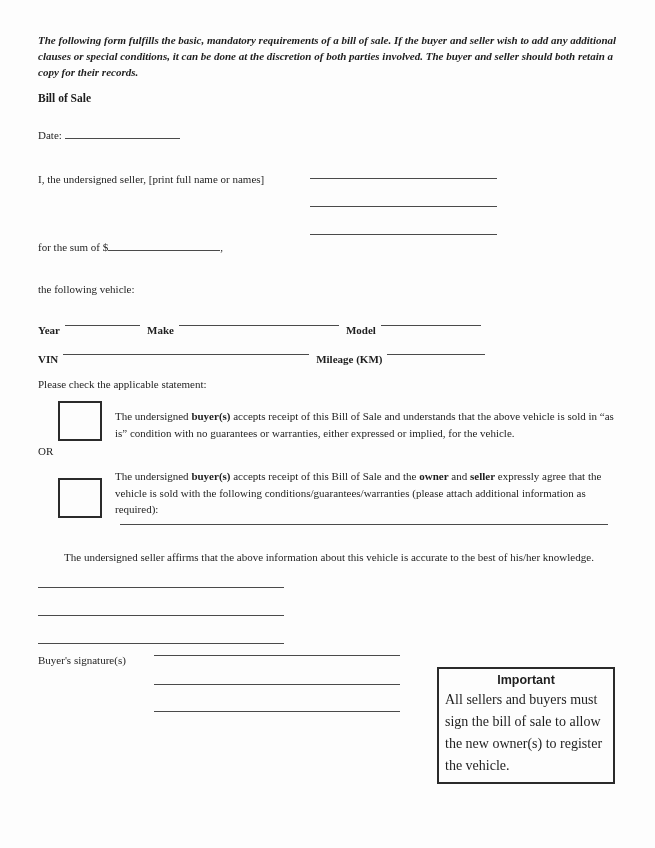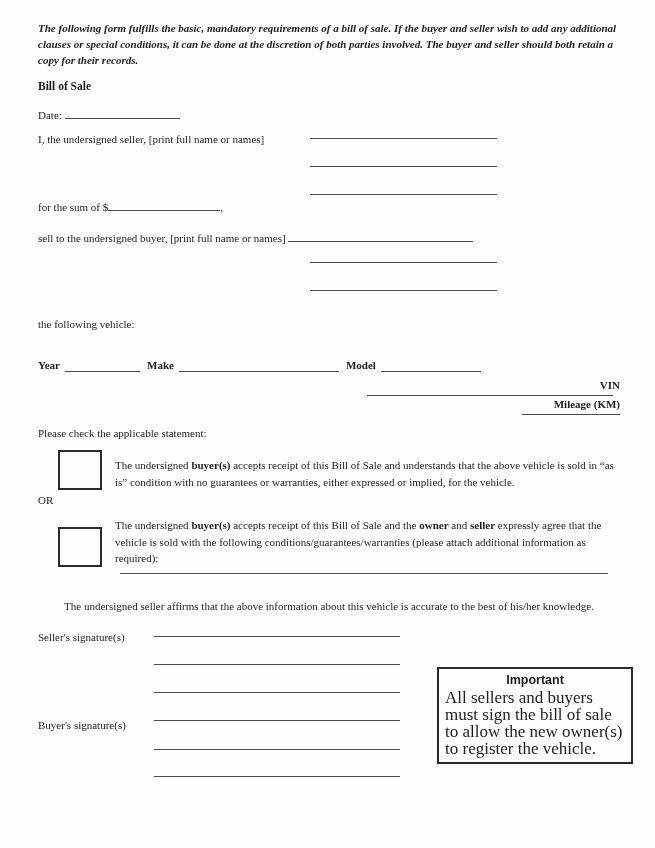--- a/index.html
+++ b/index.html
@@ -7,56 +7,56 @@
   .page {
     position:relative;
     width:655px; height:848px;
     margin:0 auto;
     background:#fdfdfd;
     font-family:"Liberation Serif","DejaVu Serif",serif;
     font-size:11px;
     color:#1e1e1e;
     overflow:hidden;
   }
-  .content { padding:20px 35px 0 38px; }
+  .content { padding:32px 35px 0 38px; }
 
   .intro {
     font-weight:bold; font-style:italic;
     line-height:16px; max-width:585px;
   }
   .doc-title { margin-top:10px; font-size:11.5px; font-weight:bold; line-height:16px; }
 
   .fill-line { display:inline-block; border-bottom:1px solid #4a4a4a; height:12px; vertical-align:baseline; }
   .rule { border-bottom:1px solid #4a4a4a; }
 
-  .date-row { margin-top:13px; line-height:16px; }
+  .date-row { margin-top:21px; line-height:16px; }
   .date-row .fill-line { width:115px; }
 
-  .seller-row { margin-top:8px; display:flex;gap:28px; }
+  .seller-row { margin-top:28px; display:flex;gap:28px; }
   .seller-row .prompt { line-height:16px; }
   .lines-col { margin-left:auto; width:187px; margin-right:123px; }
   .lines-col .rule:nth-child(1) { height:8px; }
   .lines-col .rule:nth-child(2) { height:28px; }
   .lines-col .rule:nth-child(3) { height:28px; }
 
   .sum-row { margin-top:4px; line-height:17px; }
   .sum-row .fill-line { width:112px; }
 
   .buyer-row { margin-top:14px; line-height:16px; }
   .buyer-row .fill-line { width:185px; }
   .buyer-extra { margin-left:272px; width:187px; }
   .buyer-extra .rule:nth-child(1) { height:17px; }
   .buyer-extra .rule:nth-child(2) { height:28px; }
 
   .vehicle-intro { margin-top:25px; line-height:16px; }
 
-  .field-row { display:flex; align-items:flex-end; line-height:15px; }
+  .field-row { display:flex; line-height:15px; }
   .field-row .lbl { font-weight:bold; }
   .year-row { margin-top:26px; }
-  .vin-row  { margin-top:5px;flex-direction:column; }
+  .vin-row  { margin-top:14px; }
   .hline { border-bottom:1px solid #4a4a4a; height:3px; margin:0 7px 1px 5px; }
   .year-line { width:75px; }
   .make-line { width:160px; }
   .model-line { width:100px; margin-right:0; }
   .vin-line { width:246px; }
   .mileage-line { width:98px; margin-right:0; }
 
   .instruction { margin-top:9px; line-height:16px; }
 
   .cb-row { display:flex; align-items:flex-end; }
@@ -75,38 +75,38 @@
 
   .affirmation { margin-top:24px; line-height:16px; max-width:585px;text-align:center; }
 
   .sig-section { margin-top:15px; }
   .sig-row { display:flex; }
   .sig-row .sig-label { width:116px; line-height:16px; }
   .sig-lines { width:246px; }
   .seller-sig .sig-lines .rule:nth-child(1) { height:8px; }
   .seller-sig .sig-lines .rule:nth-child(2) { height:28px; }
   .seller-sig .sig-lines .rule:nth-child(3) { height:28px; }
-  .buyer-sig { margin-top:24px; }
+  .buyer-sig { margin-top:8px; }
   .buyer-sig .sig-lines .rule:nth-child(1) { height:4px; }
   .buyer-sig .sig-lines .rule:nth-child(2) { height:29px; }
   .buyer-sig .sig-lines .rule:nth-child(3) { height:27px; }
 
   .important-box {
     position:absolute; left:437px; top:667px;
-    width:196px; min-height:92px;
+    width:178px; min-height:92px;
     border:2px solid #2a2a2a;
     background:#fdfdfd;
     padding:3px 6px 5px 6px;
   }
   .important-title {
     text-align:center; font-weight:bold;
     font-family:"Liberation Sans","DejaVu Sans",sans-serif;
     font-size:12.5px; line-height:17px;
   }
-  .important-body { font-size:17px; line-height:17px; }
+  .important-body { font-size:14px; line-height:22px; }
 </style>
 </head>
 <body>
 
 <div class="page">
   <div class="content">
 
     <p class="intro">The following form fulfills the basic, mandatory requirements of a bill of sale. If the buyer and seller wish to add any additional clauses or special conditions, it can be done at the discretion of both parties involved. The buyer and seller should both retain a copy for their records.</p>
 
     <h1 class="doc-title">Bill of Sale</h1>
@@ -122,28 +122,20 @@
         <div class="rule"></div>
         <div class="rule"></div>
         <div class="rule"></div>
       </div>
     </div>
 
     <div class="sum-row">
       <span>for the sum of $</span><span class="fill-line"></span><span>,</span>
     </div>
 
-    <div class="buyer-row">
-      <span>sell to the undersigned buyer, [print full name or names]</span>
-      <span class="fill-line"></span>
-      <div class="buyer-extra">
-        <div class="rule"></div>
-        <div class="rule"></div>
-      </div>
-    </div>
 
     <p class="vehicle-intro">the following vehicle:</p>
 
     <div class="field-row year-row">
       <span class="lbl">Year</span>
       <span class="hline year-line"></span>
       <span class="lbl">Make</span>
       <span class="hline make-line"></span>
       <span class="lbl">Model</span>
       <span class="hline model-line"></span>
@@ -169,21 +161,20 @@
       <div class="checkbox"></div>
       <p class="cb-text"><span>The undersigned </span><b>buyer(s)</b><span> accepts receipt of this Bill of Sale and the </span><b>owner</b><span> and </span><b>seller</b><span> expressly agree that the vehicle is sold with the following conditions/guarantees/warranties (please attach additional information as required):</span></p>
     </div>
 
     <div class="conditions-line"></div>
 
     <p class="affirmation">The undersigned seller affirms that the above information about this vehicle is accurate to the best of his/her knowledge.</p>
 
     <div class="sig-section">
       <div class="sig-row seller-sig">
-        <span class="sig-label">Seller's signature(s)</span>
         <div class="sig-lines">
           <div class="rule"></div>
           <div class="rule"></div>
           <div class="rule"></div>
         </div>
       </div>
       <div class="sig-row buyer-sig">
         <span class="sig-label">Buyer's signature(s)</span>
         <div class="sig-lines">
           <div class="rule"></div>

